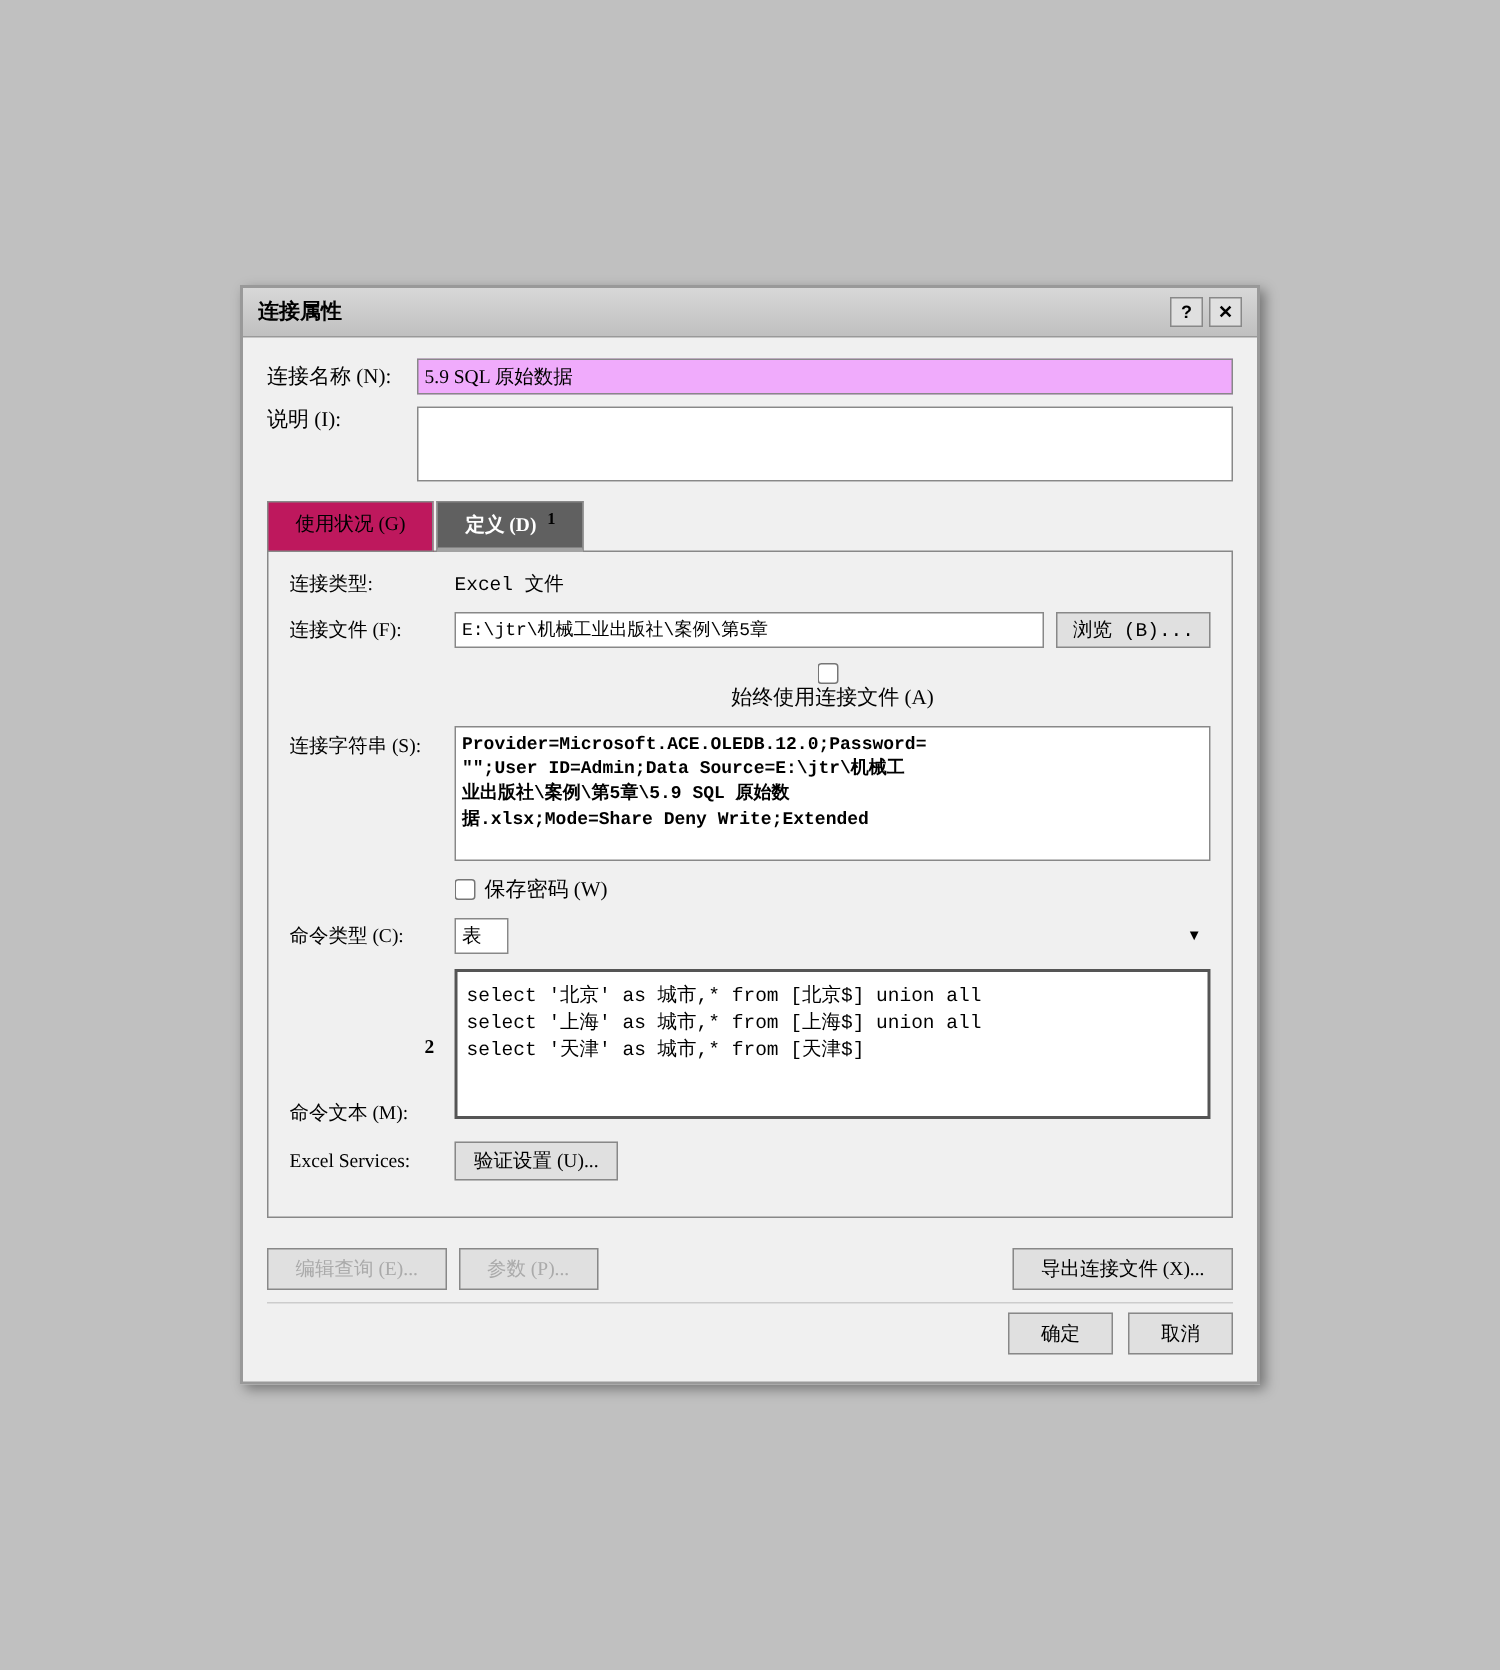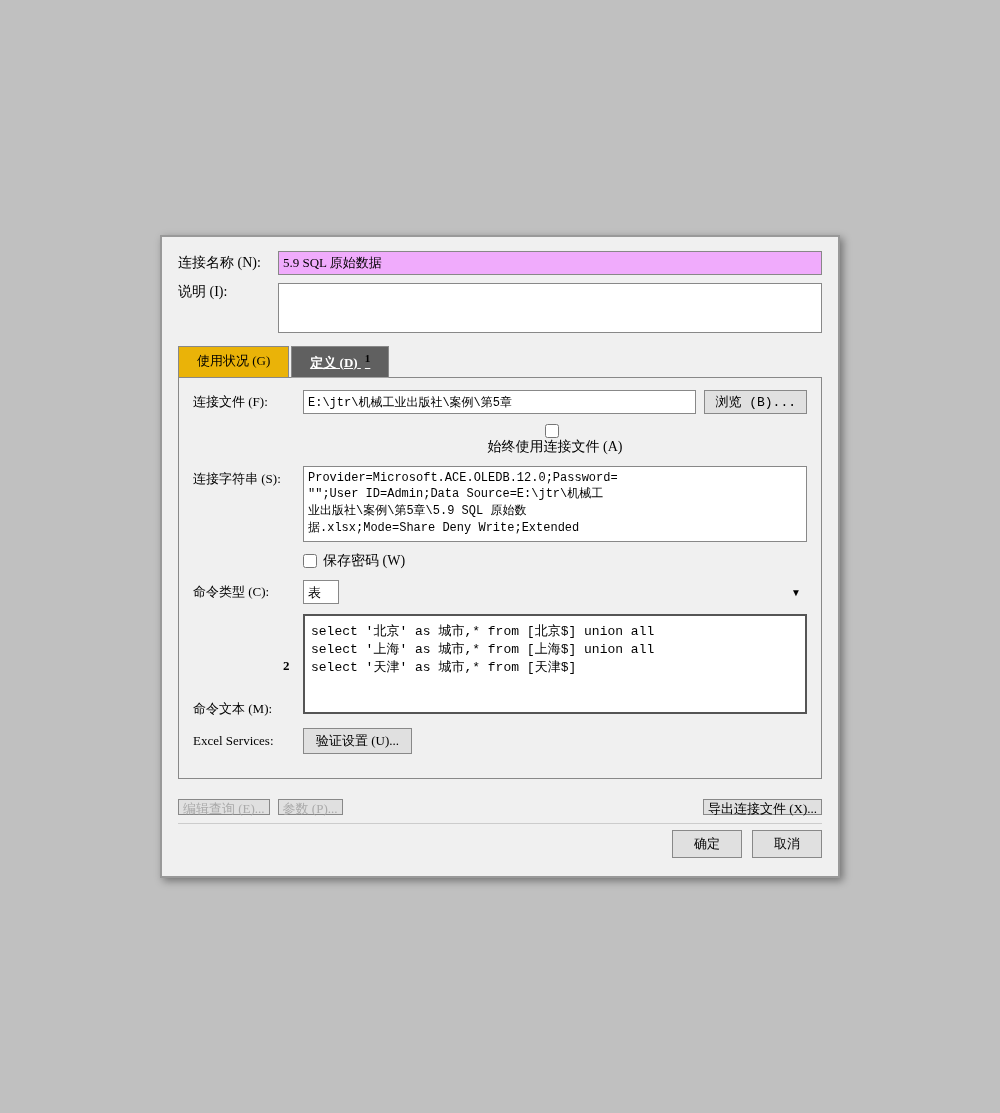--- a/index.html
+++ b/index.html
@@ -106,34 +106,33 @@
     
     .tab-container {
       display: flex;
       margin-bottom: 0;
       position: relative;
     }
 
     .tab {
       padding: 5px 18px;
       border: 1px solid #888;
-      background: #eab308;
+      background: #be185d;
       cursor: pointer;
       font-size: 13px;
       margin-right: 2px;
       position: relative;
       bottom: -1px;
     }
 
     .tab.active {
       background: #606060;
       color: white;
-      border-bottom: 1px solid #a3a3a3;
+      border-bottom: 3px solid #a3a3a3;
       font-weight: bold;
-      text-decoration: underline;
     }
 
     .tab-panel {
       border: 1px solid #888;
       background: #f0f0f0;
       padding: 12px 14px;
       margin-bottom: 12px;
     }
 
     .panel-row {
@@ -185,28 +184,29 @@
     }
 
     .checkbox-row input[type="checkbox"] {
       margin-right: 6px;
       width: 14px;
       height: 14px;
     }
 
     .connection-string-area {
       width: 100%;
-      height: 76px;
+      height: 90px;
       border: 1px solid #888;
       background: white;
       padding: 4px;
       font-size: 12px;
       font-family: "Courier New", monospace;
       resize: none;
       overflow-y: auto;
+      font-weight: bold;
     }
 
     .save-password-row {
       display: flex;
       align-items: center;
       margin-bottom: 10px;
       margin-left: 110px;
     }
 
     .command-type-row {
@@ -289,22 +289,22 @@
       gap: 8px;
     }
 
     .bottom-right-buttons {
       display: flex;
       gap: 8px;
       font-family: Liberation Serif, serif;
     }
 
     .action-btn {
-      height: 16px;
-      padding: 0 4px;
+      height: 28px;
+      padding: 0 18px;
       border: 1px solid #888;
       background: #e0e0e0;
       cursor: pointer;
       font-size: 13px;
       font-family: inherit;
       color: #666;
     }
 
     .action-btn.disabled {
       color: #aaa;
@@ -343,20 +343,27 @@
 
     .relative-wrapper {
       position: relative;
     }
   </style>
 </head>
 <body>
 
 <div class="dialog">
 
+  <div class="title-bar">
+    <span class="title-bar-text">连接属性</span>
+    <div class="title-bar-buttons">
+      <button class="title-bar-btn">?</button>
+      <button class="title-bar-btn">✕</button>
+    </div>
+  </div>
 
   <div class="dialog-content">
 
     <div class="form-row">
       <span class="form-label">连接名称 (N):</span>
       <input class="form-input" type="text" value="5.9 SQL 原始数据" style="">
     </div>
 
     <div class="description-row">
       <span class="form-label">说明 (I):</span>
@@ -366,20 +373,24 @@
     <div class="tab-container">
       <div class="tab">使用状况 (G)</div>
       <div class="tab active">
         <span>定义 (D)</span>
         <span class="number-badge" style="position:relative; margin-left:4px; font-size:11px; vertical-align:super;">1</span>
       </div>
     </div>
 
     <div class="tab-panel">
 
+      <div class="panel-row">
+        <span class="panel-label">连接类型:</span>
+        <span class="panel-value">Excel 文件</span>
+      </div>
 
       <div class="panel-row">
         <span class="panel-label">连接文件 (F):</span>
         <input class="file-path-input" type="text" value="E:\jtr\机械工业出版社\案例\第5章" style="">
         <button class="browse-btn">浏览 (B)...</button>
       </div>
 
       <div class="checkbox-row">
         <input type="checkbox" style="">
         <span>始终使用连接文件 (A)</span>

